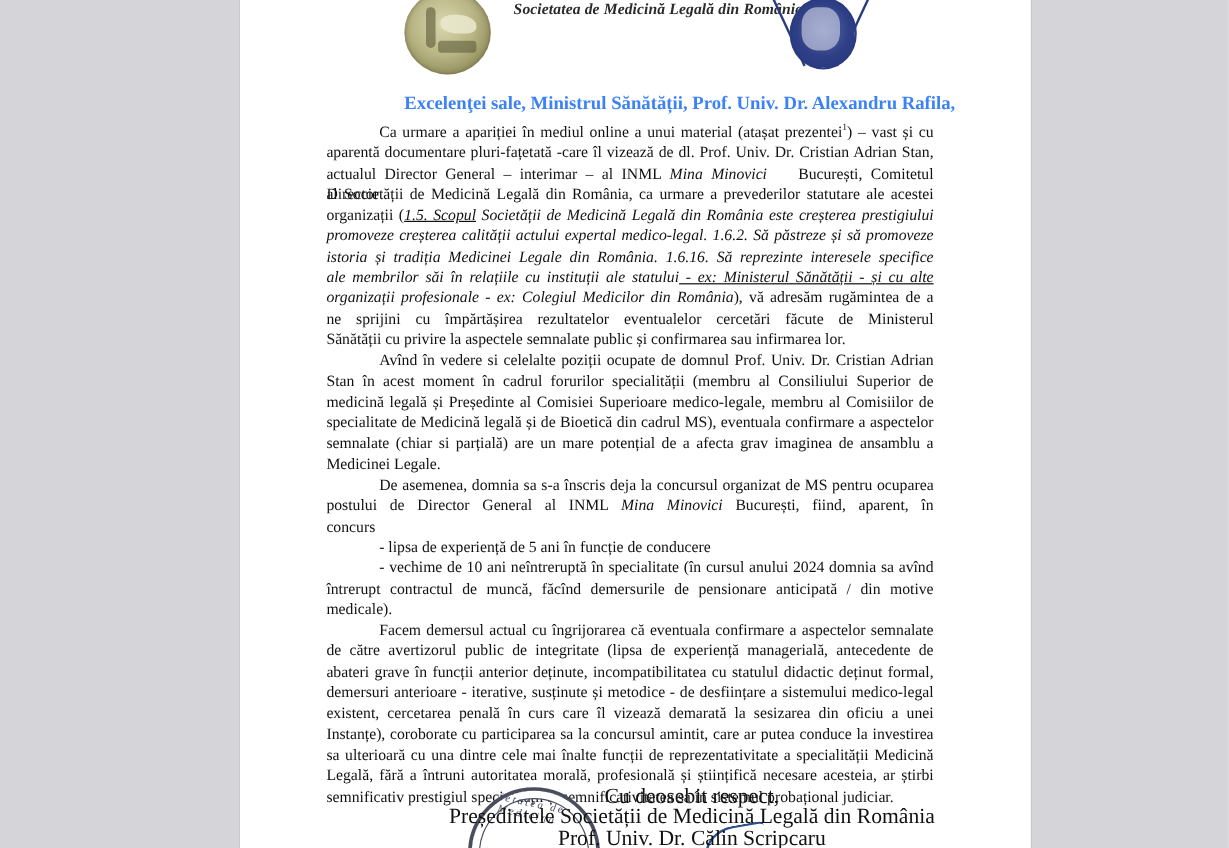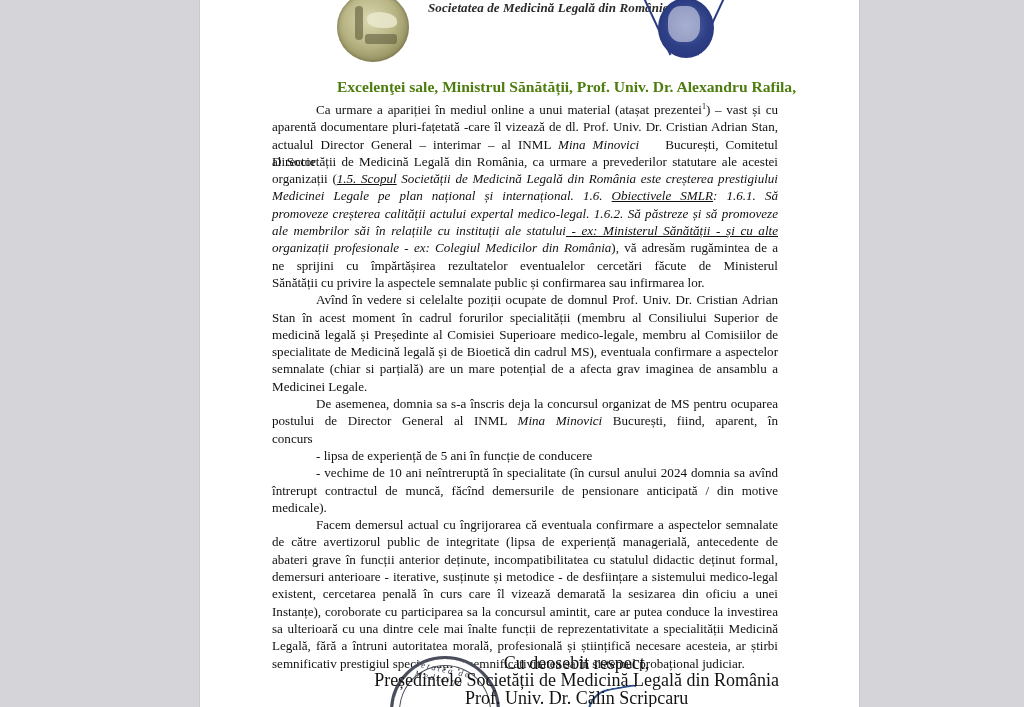--- a/index.html
+++ b/index.html
@@ -42,21 +42,21 @@
     background:#e6e8f2; opacity:.55;
   }
   .logo-right .swordL, .logo-right .swordR {
     position:absolute; top:0; width:2px; height:64px; background:#2b3b80;
   }
   .logo-right .swordL { left: 2px; transform: rotate(-25deg); }
   .logo-right .swordR { left: 56px; transform: rotate(25deg); }
 
   .title {
     position: absolute; left: 0; top: 77px; width: 733px; text-align: center;
-    font-size: 15.6px; font-weight: bold; line-height: 20px; color:#4d7c0f;
+    font-size: 15.6px; font-weight: bold; line-height: 20px; color:#3b82f6;
   }
   .body-text {
     position: absolute; left: 72px; top: 101px; width: 506px;
     font-size: 13.1px; line-height: 17.3px;
   }
   .ln { display: block; text-align: justify; text-align-last: justify; white-space: nowrap; height: 17.3px; overflow: visible; }
   .ln.last { text-align-last: left; }
   .ln.ind { padding-left: 44px; }
   .ln > span { white-space: pre; }
   .b { font-weight: normal; }
@@ -104,22 +104,22 @@
   <div class="title">Excelenţei sale, Ministrul Sănătății, Prof. Univ. Dr. Alexandru Rafila,</div>
 
   <div class="body-text">
 
     <div>
       <span class="ln ind" style="white-space: normal;"><span style="white-space: normal;">Ca urmare a apariției în mediul online a unui material (atașat prezentei</span><sup>1</sup><span style="white-space: normal;">) – vast și cu</span></span>
       <span class="ln">aparentă documentare pluri-fațetată -care îl vizează de dl. Prof. Univ. Dr. Cristian Adrian Stan,</span>
       <span class="ln" style="white-space: normal;"><span style="white-space: normal;">actualul Director General – interimar – al INML </span><span class="i" style="white-space: normal;">Mina Minovici</span><span style="white-space: normal; padding-left: 19px;"> București, Comitetul Director</span></span>
       <span class="ln">al Societății de Medicină Legală din România, ca urmare a prevederilor statutare ale acestei</span>
       <span class="ln" style="white-space: normal;"><span style="white-space: normal;">organizații (</span><span class="i u" style="white-space: normal;">1.5. Scopul</span><span class="i" style="white-space: normal;"> Societății de Medicină Legală din România este </span><span class="i b" style="white-space: normal;">creșterea prestigiului</span></span>
-      <span class="ln" style="white-space: normal;"><span class="i b" style="white-space: normal;">Medicinei Legale</span><span class="i" style="white-space: normal;"> pe plan național și internațional. 1.6. </span><span class="i u" style="white-space: normal;">Obiectivele SMLR</span><span class="i" style="white-space: normal;">: 1.6.1. Să</span></span>
       <span class="ln" style="white-space: normal;"><span class="i" style="white-space: normal;">promoveze creșterea calității actului expertal medico-legal. 1.6.2. </span><span class="i b" style="white-space: normal;">Să păstreze și să promoveze</span></span>
+      <span class="ln" style="white-space: normal;"><span class="i b" style="white-space: normal;">istoria și tradiția Medicinei Legale din România</span><span class="i" style="white-space: normal;">. 1.6.16. </span><span class="i b" style="white-space: normal;">Să reprezinte interesele specifice</span></span>
       <span class="ln" style="white-space: normal;"><span class="i b" style="white-space: normal;">ale membrilor săi în relațiile cu instituții ale statului</span><span class="i" style="white-space: normal; text-decoration: underline;">  - ex: Ministerul Sănătății - și cu alte</span></span>
       <span class="ln" style="white-space: normal;"><span class="i" style="white-space: normal;">organizații profesionale - ex: Colegiul Medicilor din România</span><span style="white-space: normal;">), </span><span class="b" style="white-space: normal;">vă adresăm rugămintea de a</span></span>
       <span class="ln b">ne sprijini cu împărtășirea rezultatelor eventualelor cercetări făcute de Ministerul</span>
       <span class="ln b last">Sănătății cu privire la aspectele semnalate public și confirmarea sau infirmarea lor.</span>
     </div>
 
     <div>
       <span class="ln ind">Avînd în vedere si celelalte poziții ocupate de domnul Prof. Univ. Dr. Cristian Adrian</span>
       <span class="ln">Stan în acest moment în cadrul forurilor specialității (membru al Consiliului Superior de</span>
       <span class="ln">medicină legală și Președinte al Comisiei Superioare medico-legale, membru al Comisiilor de</span>

